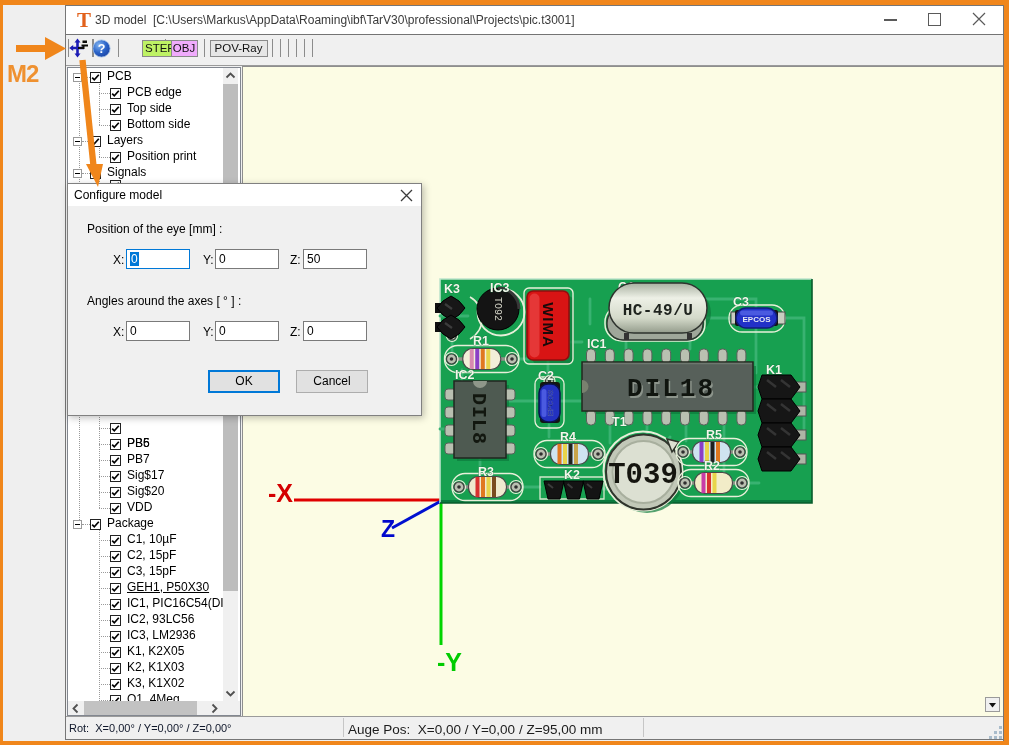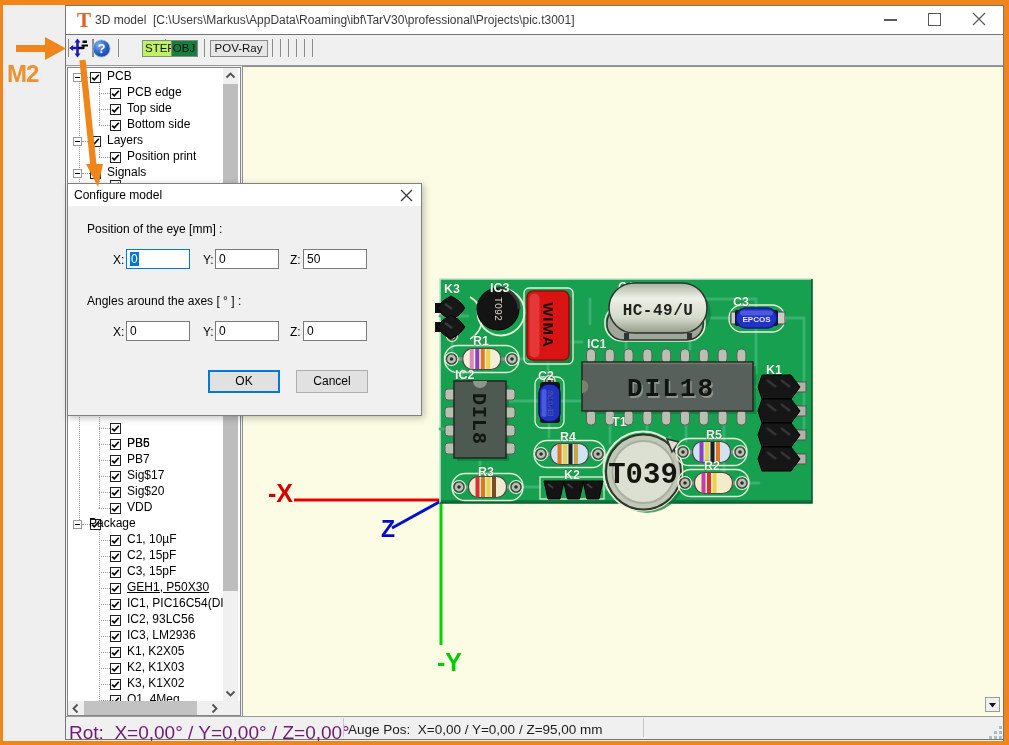--- a/index.html
+++ b/index.html
@@ -43,21 +43,21 @@
       <radialGradient id="hg" cx="35%" cy="30%" r="80%">
 <stop offset="0%" stop-color="#7FB2F0"></stop>
         <stop offset="55%" stop-color="#2A63C8"></stop>
         <stop offset="100%" stop-color="#1A3F9E"></stop>
       </radialGradient>
     </defs>
 <circle cx="9.5" cy="9.5" r="8.6" fill="url(#hg)" stroke="#9FC0E8" stroke-width="0.8"></circle>
 <text x="9.5" y="14" font-size="12.5" font-weight="bold" fill="#fff" text-anchor="middle" font-family="Liberation Sans">?</text>
 </svg>
 <div class="abs" style="left:142px;top:39.5px;width:36px;height:17px;background:#bef264;border:1px solid #8a8a8a;box-sizing:border-box;font-size:11.5px;color:#111;text-align:center;line-height:15px;">STEP</div>
-<div class="abs" style="left:170.5px;top:39.5px;width:27px;height:17px;background:#15803d;border:1px solid #8a8a8a;box-sizing:border-box;font-size:11.5px;color:#111;text-align:center;line-height:15px;">OBJ</div>
+<div class="abs" style="left:170.5px;top:39.5px;width:27px;height:17px;background:#f0abfc;border:1px solid #8a8a8a;box-sizing:border-box;font-size:11.5px;color:#111;text-align:center;line-height:15px;">OBJ</div>
 <div class="abs" style="left:209.5px;top:39.5px;width:58px;height:17px;background:#E6E6E6;border:1px solid #8a8a8a;box-sizing:border-box;font-size:11.5px;color:#111;text-align:center;line-height:15px;">POV-Ray</div>
 <div class="abs" style="left:242px;top:66px;width:761px;height:650px;background:#FCFCE4;border-left:1px solid #8e8e8e;border-top:1px solid #8e8e8e;box-sizing:border-box;"></div>
 <div class="abs" style="left:985px;top:697px;width:15px;height:15px;background:#F0F0F0;border:1px solid #9a9a9a;box-sizing:border-box;"></div>
 <svg class="abs" style="left:985px;top:697px" width="15" height="15">
     <path d="M4,6 h7 l-3.5,4.5 Z" fill="#111"></path>
   </svg>
 <svg class="abs" style="left:243px;top:66px" width="760" height="650" viewBox="243 66 760 650">
 <line x1="294" y1="500" x2="442" y2="500" stroke="#E00000" stroke-width="3"></line>
 <line x1="441" y1="500" x2="441" y2="645" stroke="#00D400" stroke-width="3"></line>
 <line x1="441" y1="501" x2="392" y2="528" stroke="#0010D0" stroke-width="3"></line>
@@ -390,21 +390,21 @@
 <div style="position:absolute;left:59px;top:432px;width:140px;height:15px;line-height:15px;white-space:pre;overflow:hidden;">VDD</div>
 <div style="position:absolute;left:5px;top:451.5px;width:9px;height:9px;border:1px solid #9a9a9a;background:#fff;box-sizing:border-box;">
       <div style="position:absolute;left:1px;top:3px;width:5px;height:1px;background:#000"></div>
     </div>
 <div style="position:absolute;left:14px;top:456px;width:8px;height:1px;border-top:1px dotted #9a9a9a;"></div>
 <div style="position:absolute;left:22px;top:450.5px;width:11px;height:11px;border:1px solid #222;background:#fff;box-sizing:border-box;">
       <svg width="11" height="11" viewBox="0 0 11 11" style="position:absolute;left:-1px;top:-1px">
         <path d="M2.2,5.6 L4.3,7.8 L8.8,2.8" stroke="#000" stroke-width="1.7" fill="none"></path>
       </svg>
     </div>
-<div style="position:absolute;left:21px;top:448px;width:130px;height:15px;line-height:15px;white-space:pre;">Package</div>
+<div style="position:absolute;left:39px;top:448px;width:130px;height:15px;line-height:15px;white-space:pre;">Package</div>
 <div style="position:absolute;left:31px;top:472px;width:11px;height:1px;border-top:1px dotted #9a9a9a;"></div>
 <div style="position:absolute;left:42px;top:466.5px;width:11px;height:11px;border:1px solid #222;background:#fff;box-sizing:border-box;">
       <svg width="11" height="11" viewBox="0 0 11 11" style="position:absolute;left:-1px;top:-1px">
         <path d="M2.2,5.6 L4.3,7.8 L8.8,2.8" stroke="#000" stroke-width="1.7" fill="none"></path>
       </svg>
     </div>
 <div style="position:absolute;left:59px;top:464px;width:140px;height:15px;line-height:15px;white-space:pre;overflow:hidden;">C1, 10µF</div>
 <div style="position:absolute;left:31px;top:488px;width:11px;height:1px;border-top:1px dotted #9a9a9a;"></div>
 <div style="position:absolute;left:42px;top:482.5px;width:11px;height:11px;border:1px solid #222;background:#fff;box-sizing:border-box;">
       <svg width="11" height="11" viewBox="0 0 11 11" style="position:absolute;left:-1px;top:-1px">
@@ -486,21 +486,21 @@
 <div style="position:absolute;left:0px;top:633px;width:172px;height:16px;background:#F0F0F0;"></div>
 <div style="position:absolute;left:0px;top:633px;width:16px;height:16px;"><svg width="16" height="16">
         <path d="M9.5,3.5 L5.5,7.5 L9.5,11.5" stroke="#505050" stroke-width="1.8" fill="none"></path>
       </svg></div>
 <div style="position:absolute;left:16px;top:633px;width:113px;height:16px;background:#C2C2C2;"></div>
 <div style="position:absolute;left:138px;top:633px;width:16px;height:16px;"><svg width="16" height="16">
         <path d="M6.5,3.5 L10.5,7.5 L6.5,11.5" stroke="#505050" stroke-width="1.8" fill="none"></path>
       </svg></div>
 </div>
 <div class="abs" style="left:66px;top:716px;width:937px;height:23px;background:#F0F0F0;border-top:1px solid #9b9b9b;box-sizing:border-box;"></div>
-<div class="txt" style="left:69px;top:722px;font-size:19px;color:#701a75;">Rot:  X=0,00° / Y=0,00° / Z=0,00°</div>
+<div class="txt" style="left:69px;top:722px;font-size:11px;color:#0f172a;">Rot:  X=0,00° / Y=0,00° / Z=0,00°</div>
 <div class="txt" style="left:348px;top:722px;font-size:13.5px;color:#1c1c1c;">Auge Pos:  X=0,00 / Y=0,00 / Z=95,00 mm</div>
 <div class="abs" style="left:343px;top:718px;width:1px;height:19px;background:#c6c6c6;"></div>
 <div class="abs" style="left:643px;top:718px;width:1px;height:19px;background:#c6c6c6;"></div>
 <div class="abs" style="left:999px;top:726px;width:2.5px;height:2.5px;background:#A9BCCB;"></div>
 <div class="abs" style="left:999px;top:731px;width:2.5px;height:2.5px;background:#A9BCCB;"></div>
 <div class="abs" style="left:999px;top:736px;width:2.5px;height:2.5px;background:#A9BCCB;"></div>
 <div class="abs" style="left:994px;top:731px;width:2.5px;height:2.5px;background:#A9BCCB;"></div>
 <div class="abs" style="left:994px;top:736px;width:2.5px;height:2.5px;background:#A9BCCB;"></div>
 <div class="abs" style="left:989px;top:736px;width:2.5px;height:2.5px;background:#A9BCCB;"></div>
 <div class="abs" style="left:67px;top:183px;width:355px;height:233px;background:#F0F0F0;border:1px solid #808080;box-sizing:border-box;box-shadow:2px 2px 7px rgba(0,0,0,0.25);font-size:12px;color:#000;">

